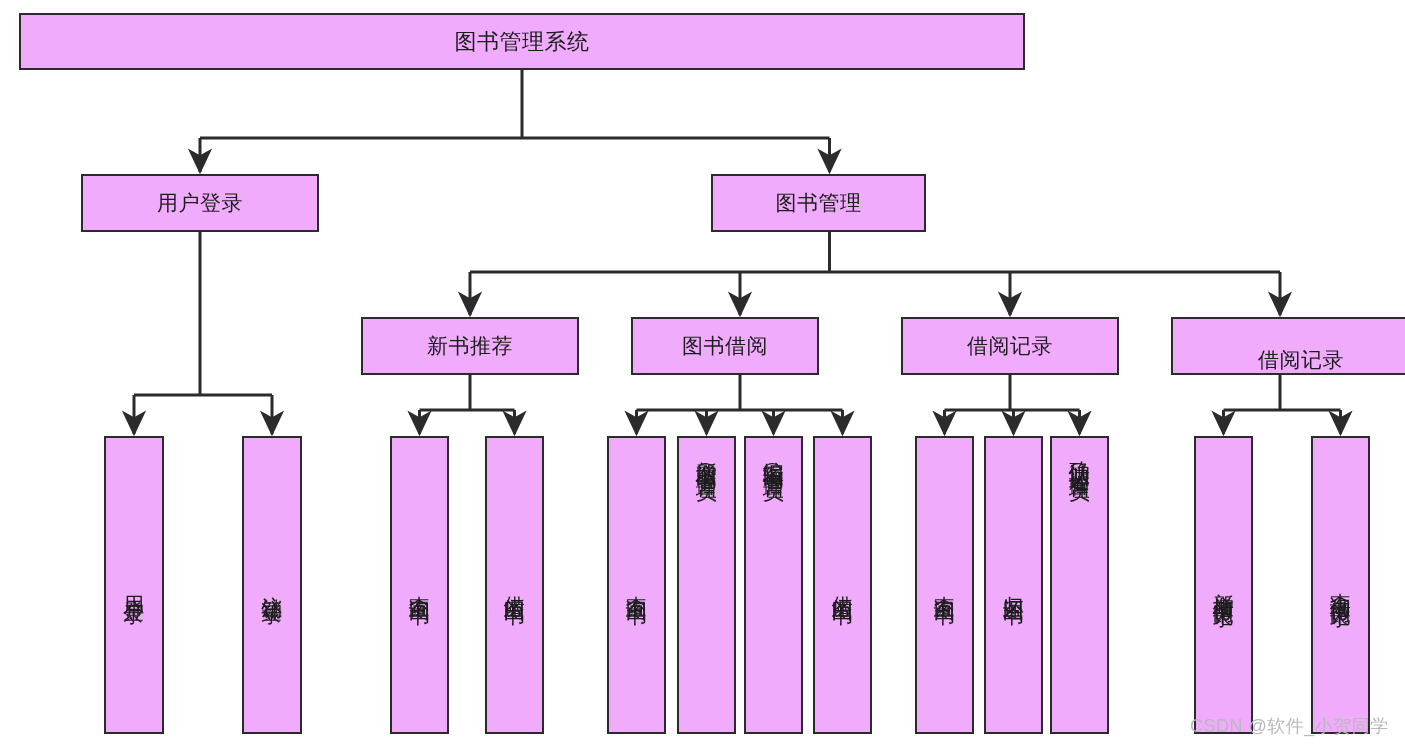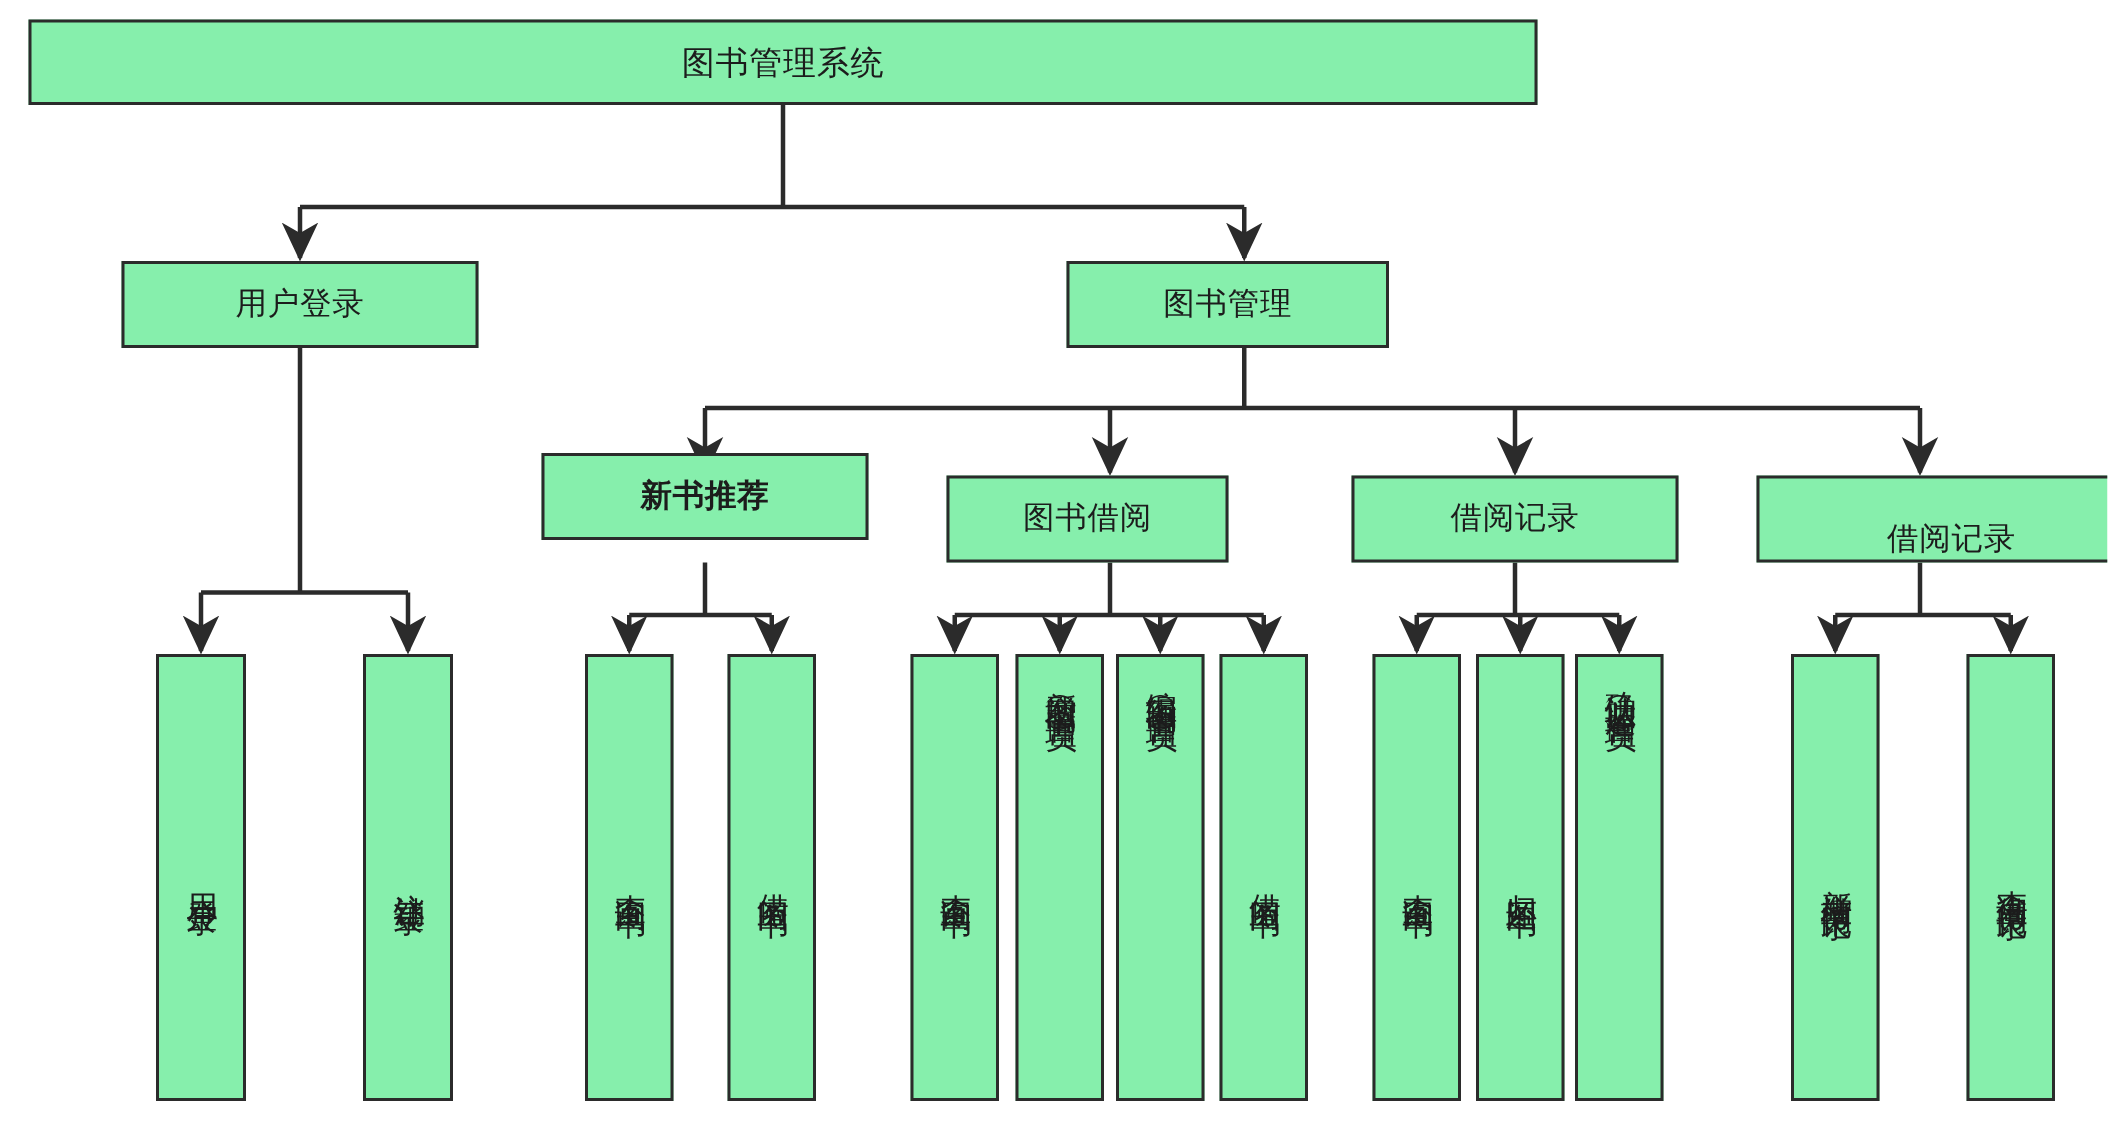--- a/index.html
+++ b/index.html
@@ -22,21 +22,21 @@
     left: 0;
     top: 0;
     width: 1405px;
     height: 747px;
     pointer-events: none;
   }
   .node {
     position: absolute;
     box-sizing: border-box;
     border: 2px solid #2b2b2b;
-    background: #86efac;
+    background: #f0abfc;
     display: flex;
     align-items: center;
     justify-content: center;
     color: #1c1c1c;
     overflow: hidden;
   }
   .node .lbl {
     display: block;
     text-align: center;
     line-height: 1.18;
@@ -125,21 +125,21 @@
   <div id="node-layer">
       <div class="node root horiz" style="left: 19px; top: 13px; width: 1006px; height: 57px;">
         <span class="lbl">图书管理系统</span>
       </div>
       <div class="node horiz" style="left: 81px; top: 174px; width: 238px; height: 58px;">
         <span class="lbl">用户登录</span>
       </div>
       <div class="node horiz" style="left: 711px; top: 174px; width: 215px; height: 58px;">
         <span class="lbl">图书管理</span>
       </div>
-      <div class="node horiz" style="left: 361px; top: 302px; width: 218px; height: 58px; font-weight: bold;">
+      <div class="node horiz" style="left: 361px; top: 317px; width: 218px; height: 58px;">
         <span class="lbl">新书推荐</span>
       </div>
       <div class="node horiz" style="left: 631px; top: 317px; width: 188px; height: 58px;">
         <span class="lbl">图书借阅</span>
       </div>
       <div class="node horiz" style="left: 901px; top: 317px; width: 218px; height: 58px;">
         <span class="lbl">借阅记录</span>
       </div>
       <div class="node horiz" style="left: 1171px; top: 317px; width: 260px; height: 58px; align-items: flex-end;">
         <span class="lbl">借阅记录</span>
@@ -178,14 +178,15 @@
         <span class="lbl">确认归还（管理员）</span>
       </div>
       <div class="node leaf short" style="left: 1194px; top: 436px; width: 59px; height: 298px;">
         <span class="lbl">新增借阅记录</span>
       </div>
       <div class="node leaf short" style="left: 1311px; top: 436px; width: 59px; height: 298px;">
         <span class="lbl">查询借阅记录</span>
       </div>
     </div>
 
+  <div class="watermark" style="left: 1190px; top: 714px;">CSDN @软件_小贺同学</div>
 
 </div>
 
 </body></html>

